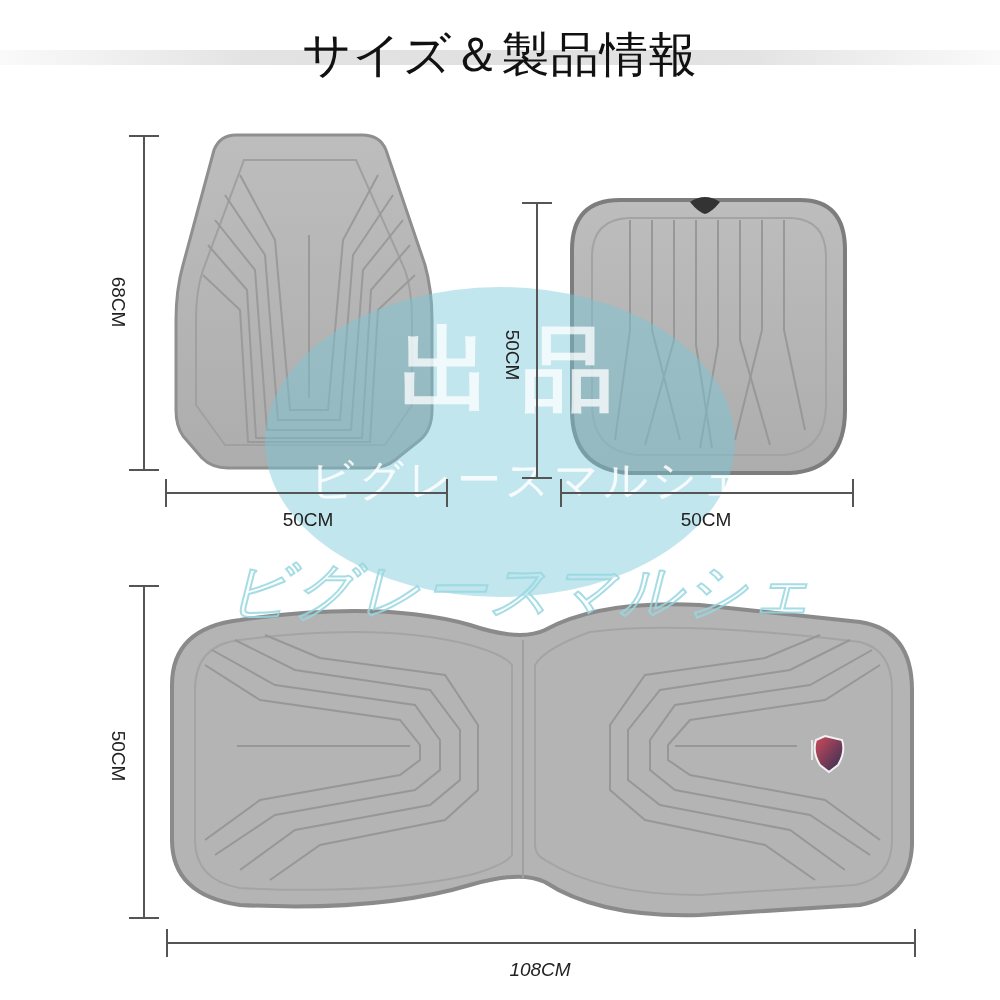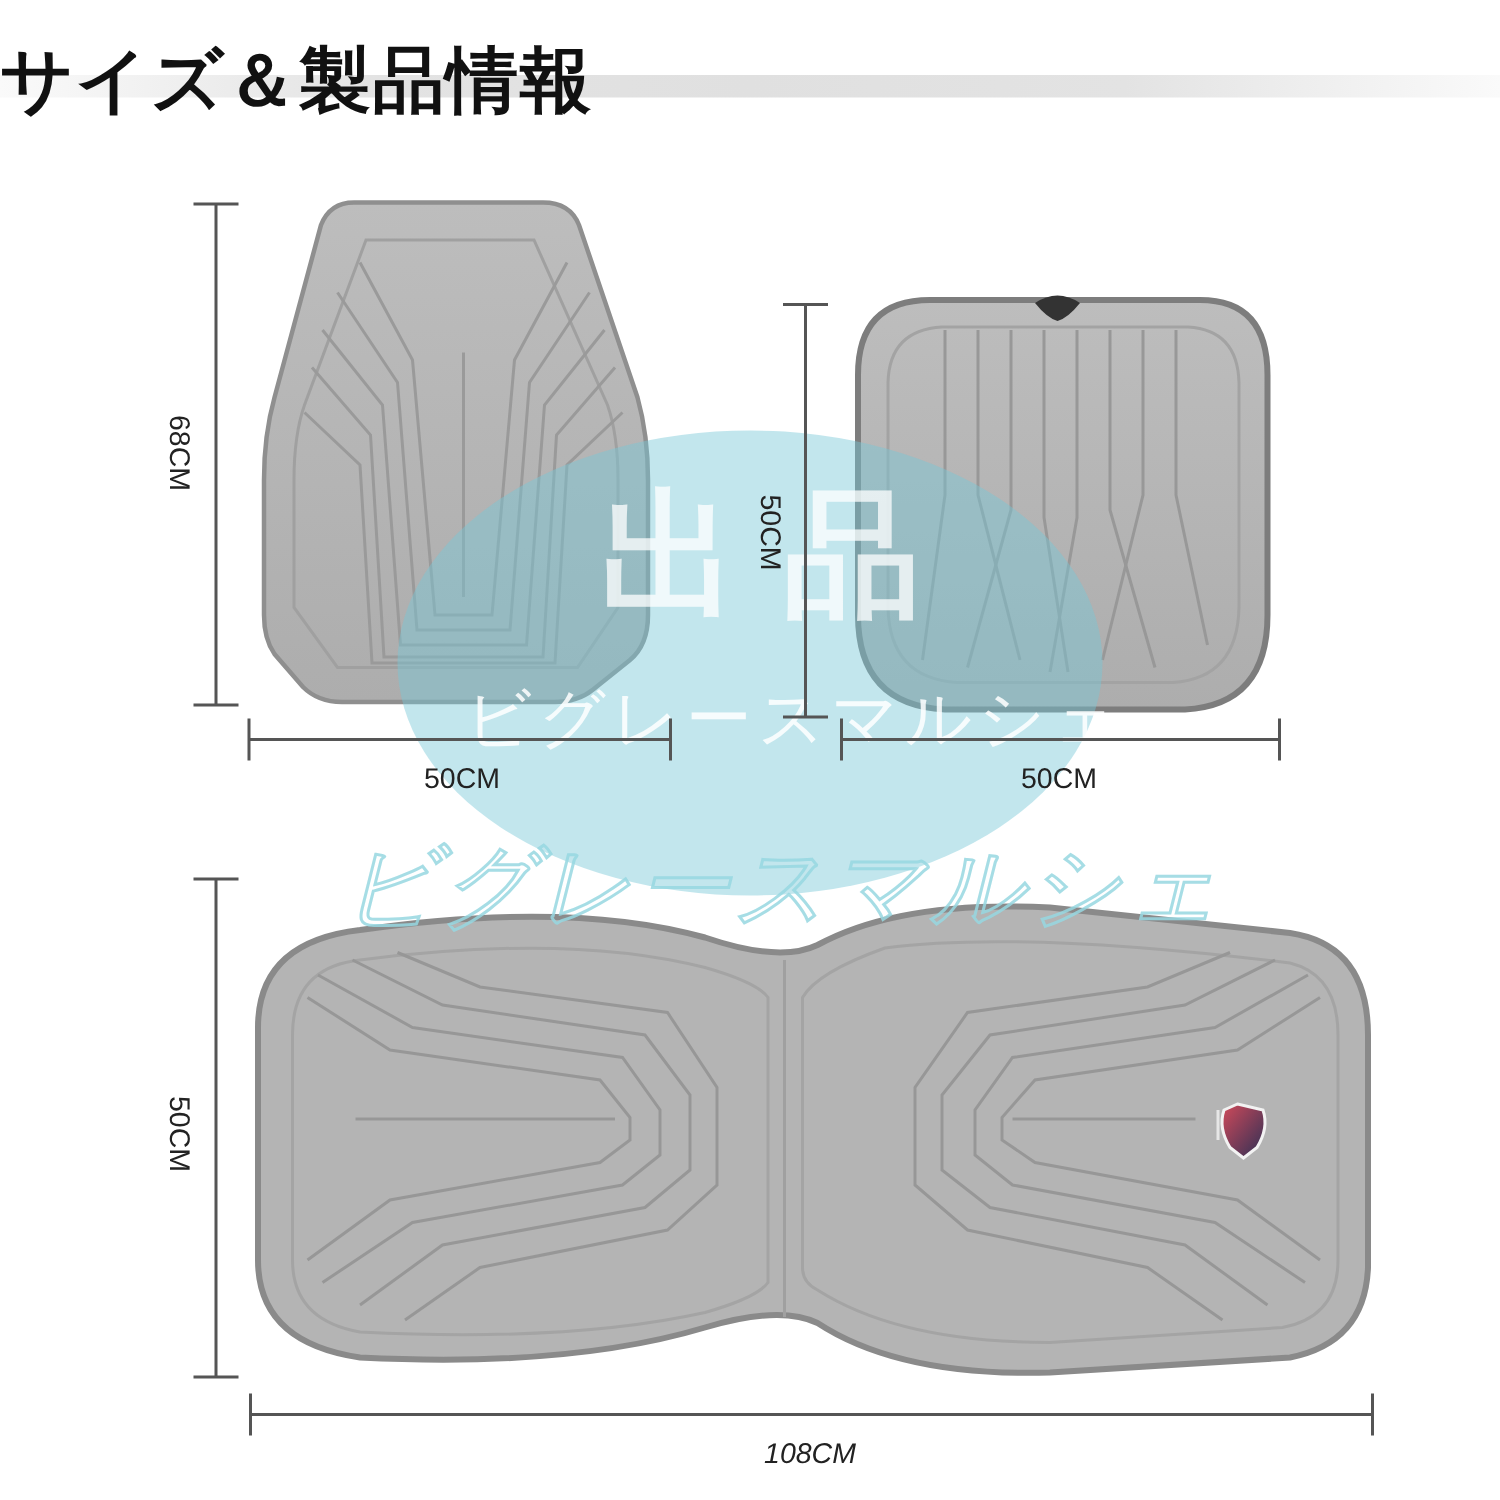--- a/index.html
+++ b/index.html
@@ -3,22 +3,22 @@
   <meta charset="utf-8">
   <style>
     html, body { margin:0; padding:0; background:#ffffff; }
     body { width:1000px; height:1000px; position:relative; overflow:hidden;
            font-family:"Liberation Sans", "DejaVu Sans", sans-serif; }
     .abs { position:absolute; }
 
     
     .title-bar { left:0; top:50px; width:1000px; height:15px;
       background:linear-gradient(90deg, rgba(230,230,230,0.2) 0%, #e3e3e3 25%, #e0e0e0 50%, #e3e3e3 75%, rgba(230,230,230,0.2) 100%); }
-    .title { left:0; top:22px; width:1000px; text-align:left;
-      font-family:"DejaVu Sans", sans-serif; font-weight:bold; font-size:48px;
+    .title { left:0; top:22px; width:1000px; text-align:center;
+      font-family:"DejaVu Sans", sans-serif; font-weight:normal; font-size:48px;
       color:#111; letter-spacing:1px; line-height:64px; }
 
     
     .dim-v { width:2px; background:#555; }
     .dim-h { height:2px; background:#555; }
     .cap-h { height:2px; width:30px; background:#555; }
     .cap-v { width:2px; height:28px; background:#555; }
     .dim-label { font-size:19px; color:#222; white-space:nowrap; line-height:20px; }
     .rot { transform:rotate(90deg); transform-origin:center center; }
 

